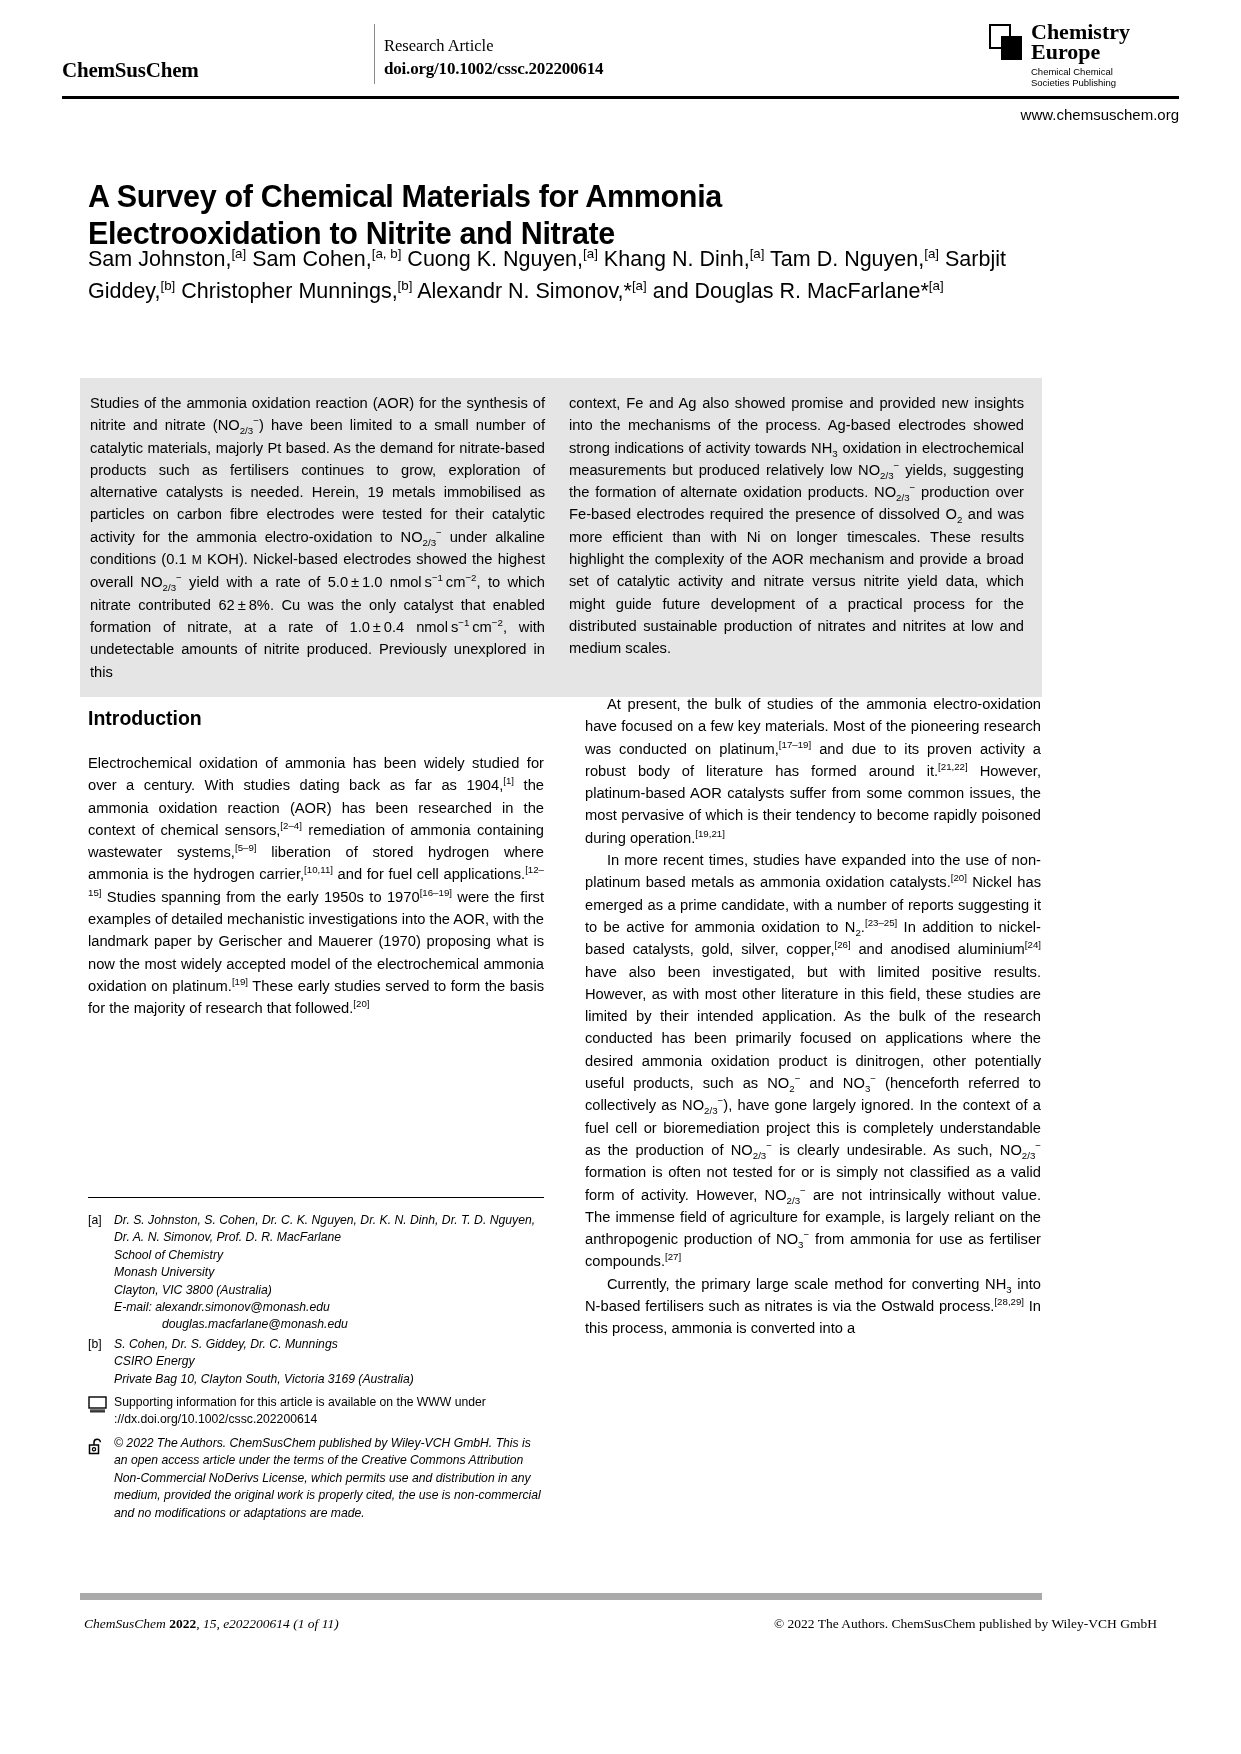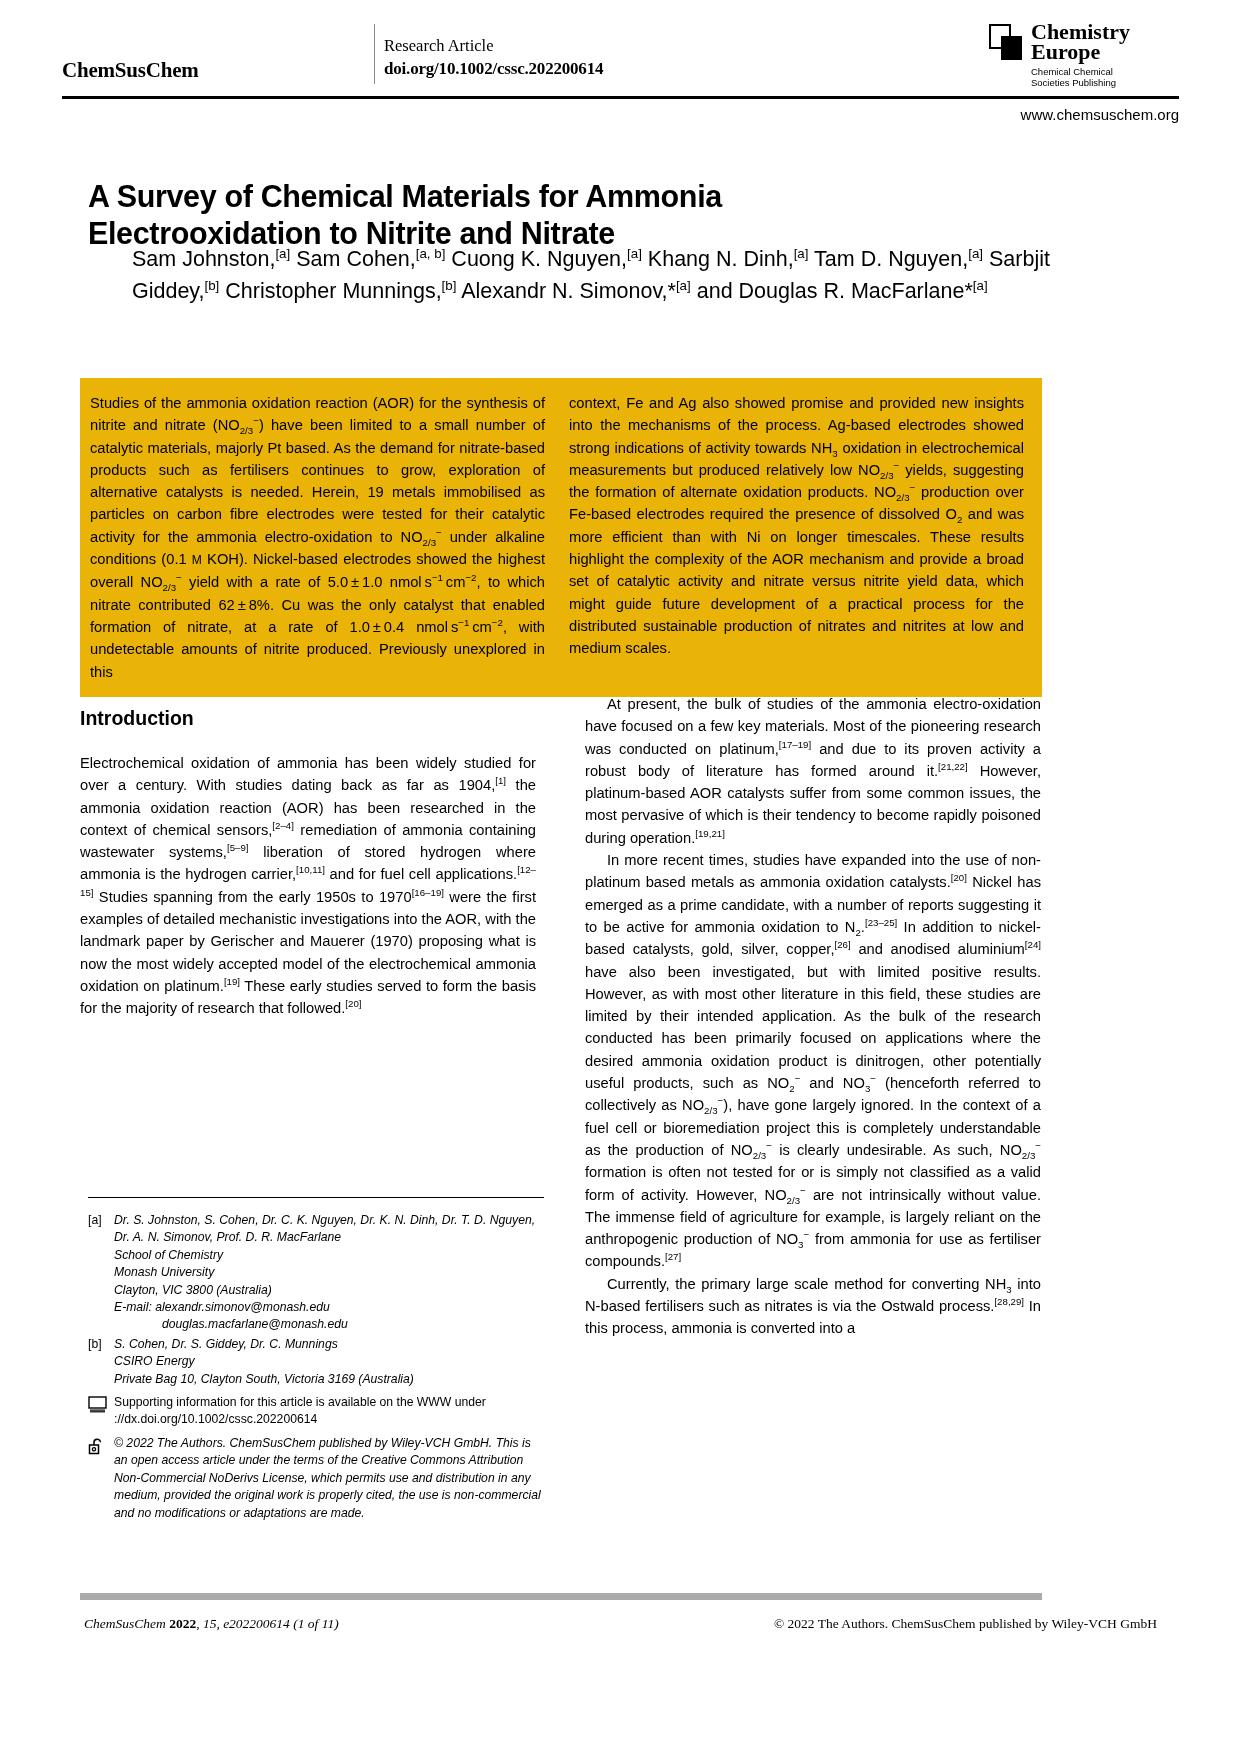--- a/index.html
+++ b/index.html
@@ -129,34 +129,33 @@
     color: #000;
   }
   .authors {
     position: absolute;
     left: 88px; top: 243px;
     width: 960px;
     font-family: "Liberation Sans", sans-serif;
     font-size: 21.5px;
     line-height: 32px;
     color: #000;
-    margin-left: 44px;
   }
   .authors sup, .article-title sup {
     font-size: 0.62em;
     vertical-align: super;
     line-height: 0;
   }
 
   
   .abstract {
     position: absolute;
     left: 80px; top: 378px;
     width: 962px;
-    background: #eab308;
+    background: #e5e5e5;
     padding: 14px 0 14px 0;
     box-sizing: border-box;
   }
   .abstract-inner {
     display: flex;
     gap: 24px;
     padding: 0 10px;
   }
   .abstract-col {
     width: 455px;
@@ -164,21 +163,21 @@
     font-size: 14.7px;
     line-height: 22.3px;
     text-align: justify;
     color: #000;
     hyphens: manual;
   }
 
   
   .col-left {
     position: absolute;
-    left: 80px; top: 693px;
+    left: 88px; top: 693px;
     width: 456px;
   }
   .col-right {
     position: absolute;
     left: 585px; top: 693px;
     width: 456px;
   }
   h2.section-heading {
     font-family: "Liberation Sans", sans-serif;
     font-weight: bold;

